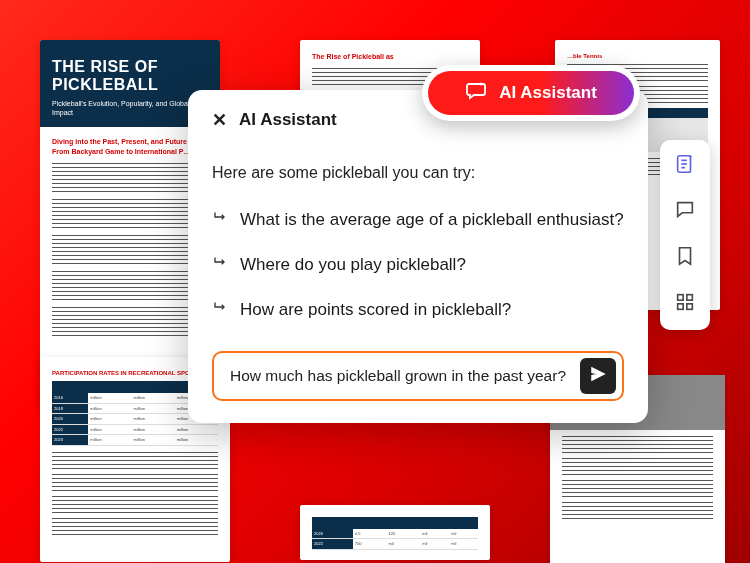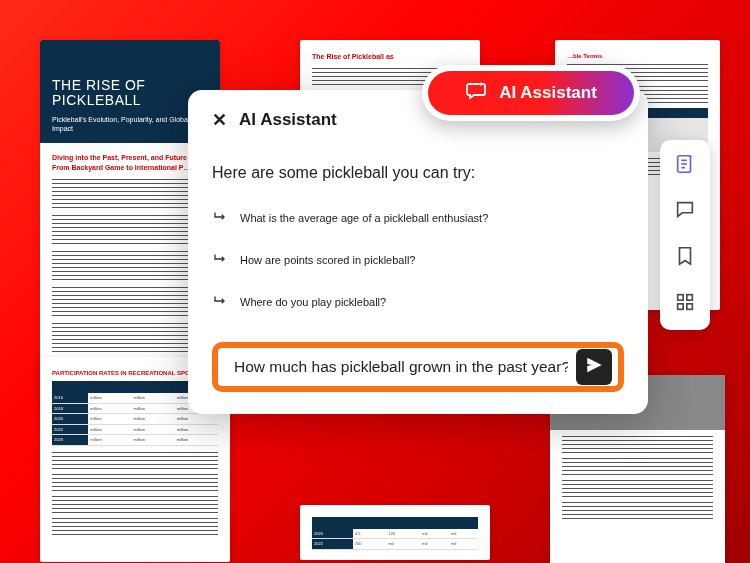--- a/index.html
+++ b/index.html
@@ -24,25 +24,24 @@
     color: #333;
     overflow: hidden;
   }
   .bg-page .hero {
     background: #0b2e4a;
     color: #fff;
     padding: 18px 12px 10px 12px;
     margin: -12px -12px 10px -12px;
   }
   .bg-page .hero h1 {
-    font-size: 14px;
-    font-weight: 400;
+    font-size: 16px;
+    font-weight: 700;
     letter-spacing: 0.5px;
     line-height: 1.1;
-    margin-top: 20px;
   }
   .bg-page .hero .sub {
     font-size: 7px;
     margin-top: 6px;
     line-height: 1.3;
   }
   .bg-page .red-heading {
     color: #d40000;
     font-size: 7px;
     font-weight: 700;
@@ -176,30 +175,30 @@
   }
   .intro {
     font-size: 16px;
     color: #222;
     margin-bottom: 20px;
   }
   .suggestion {
     display: flex;
     align-items: center;
     gap: 10px;
-    font-size: 11px;
+    font-size: 17px;
     color: #1a1a1a;
     padding: 6px 0;
     margin-bottom: 10px;
     cursor: pointer;
   }
   .suggestion svg { width: 18px; height: 18px; color:#333; flex-shrink:0;}
   .input-row {
     margin-top: 24px;
-    border: 6px solid #f97316;
+    border: 2px solid #f97316;
     border-radius: 10px;
     height: 50px;
     display: flex;
     align-items: center;
     padding: 0 6px 0 16px;
     gap: 8px;
   }
   .input-row input {
     flex: 1;
     border: none;
@@ -415,30 +414,30 @@
     </span>
     <span>What is the average age of a pickleball enthusiast?</span>
   </div>
   <div class="suggestion">
     <span>
       <svg viewBox="0 0 24 24" fill="none" stroke="currentColor" stroke-width="1.8">
           <path d="M4 6v6h12"></path>
           <path d="M13 9l3 3-3 3"></path>
         </svg>
     </span>
-    <span>How are points scored in pickleball?</span>
+    <span>Where do you play pickleball?</span>
   </div>
   <div class="suggestion">
     <span>
       <svg viewBox="0 0 24 24" fill="none" stroke="currentColor" stroke-width="1.8">
           <path d="M4 6v6h12"></path>
           <path d="M13 9l3 3-3 3"></path>
         </svg>
     </span>
-    <span>Where do you play pickleball?</span>
+    <span>How are points scored in pickleball?</span>
   </div>
 
   <div class="input-row">
     <input type="text" value="How much has pickleball grown in the past year?" style="">
     <div class="send-btn">
       <span>
         <svg viewBox="0 0 24 24" fill="none" stroke="currentColor" stroke-width="2">
             <path d="M4 20l16-8L4 4v6l10 2-10 2v6z" fill="currentColor"></path>
           </svg>
       </span>

